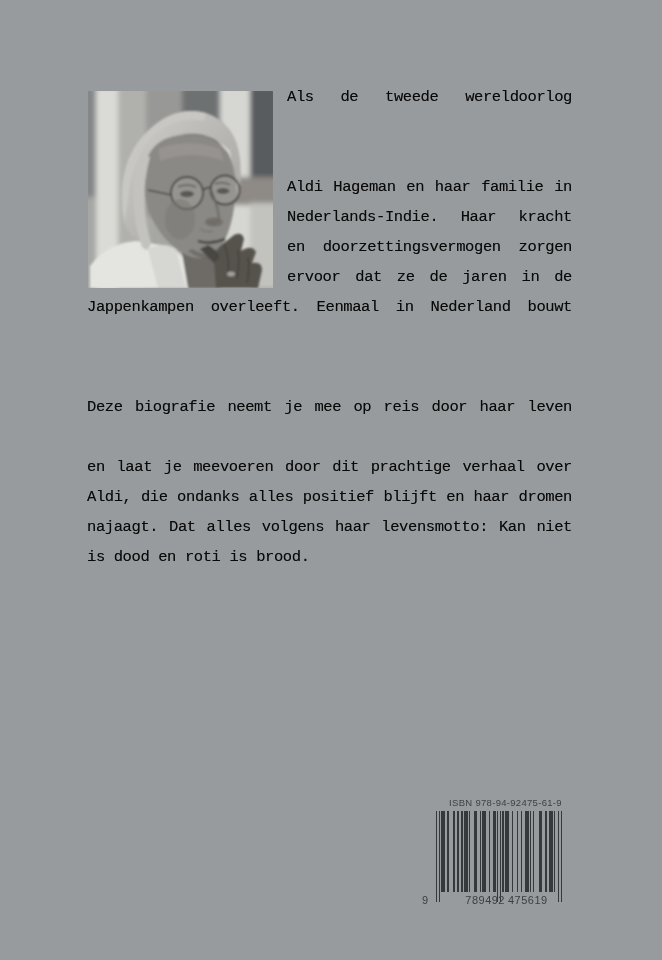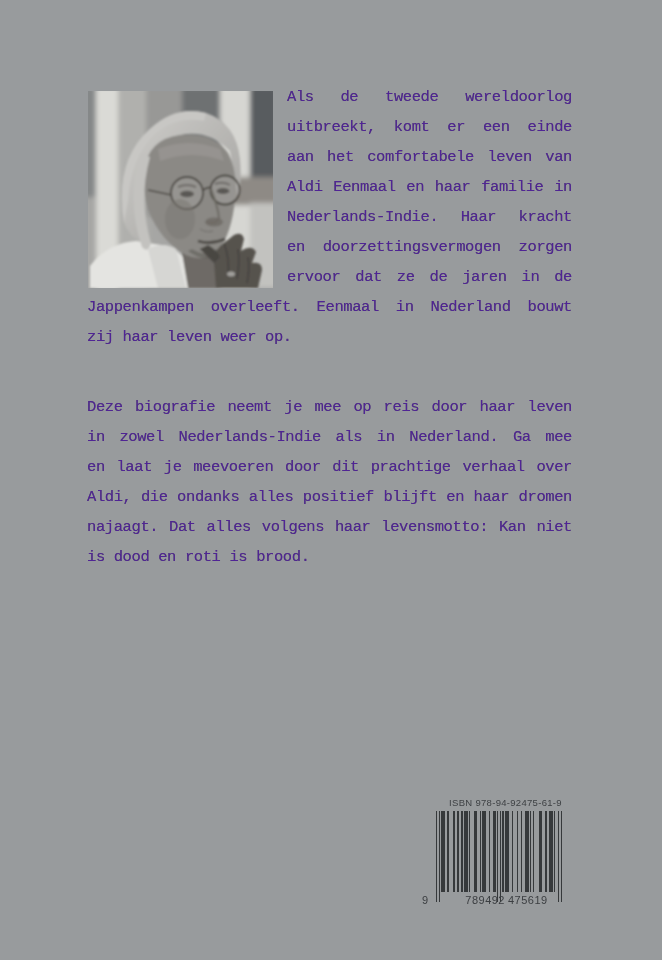--- a/index.html
+++ b/index.html
@@ -5,21 +5,21 @@
   html,body{margin:0;padding:0}
   body{
     width:662px;height:960px;position:relative;overflow:hidden;
     background:#989b9d;
     font-family:"Liberation Mono", monospace;
   }
   .cover{position:absolute;inset:0}
   .photo{position:absolute;left:88px;top:91px;width:185px;height:197px}
   .line{
     position:absolute;
-    color:#4c1d95;
+    color:#000000;
     font-size:15.5px;
     letter-spacing:-0.4px;
     white-space:nowrap;
     text-align:justify;
     text-align-last:justify;
     height:22px;
     opacity:.94;
     text-shadow:0 0 .5px rgba(62,65,69,.75);
   }
   .line.side{left:287px;width:285px}
@@ -99,32 +99,28 @@
       <path d="M128,197 L126,172 Q126,158 136,152 L146,144 Q154,140 156,148 L153,160 Q164,153 168,161 L164,172 Q174,170 174,179 L170,197 Z" fill="#56534e"></path>
       <path d="M136,152 Q142,168 140,186" stroke="#3f3c38" stroke-width="1.4" fill="none" opacity="0.8"></path>
       <path d="M150,158 Q152,172 149,188" stroke="#3f3c38" stroke-width="1.4" fill="none" opacity="0.8"></path>
       <path d="M160,166 Q162,178 159,192" stroke="#3f3c38" stroke-width="1.4" fill="none" opacity="0.8"></path>
       <path d="M126,172 Q118,164 112,158 L120,154 Q128,158 132,166 Z" fill="#4a4742"></path>
       <ellipse cx="143" cy="183" rx="4" ry="2.5" fill="#a8a7a4" opacity="0.9"></ellipse>
     </g>
   </svg>
 
   <div class="line side" style="top:88px">Als de tweede wereldoorlog</div>
-  <div class="line side" style="top:118px">uitbreekt, komt er een einde</div>
-  <div class="line side" style="top:148px">aan het comfortabele leven van</div>
-  <div class="line side" style="top:178px">Aldi Eenmaal en haar familie in</div>
+  <div class="line side" style="top:178px">Aldi Hageman en haar familie in</div>
   <div class="line side" style="top:208px">Nederlands-Indie. Haar kracht</div>
   <div class="line side" style="top:238px">en doorzettingsvermogen zorgen</div>
   <div class="line side" style="top:268px">ervoor dat ze de jaren in de</div>
 
   <div class="line full" style="top:298px">Jappenkampen overleeft. Eenmaal in Nederland bouwt</div>
-  <div class="line full endline" style="top:328px">zij haar leven weer op.</div>
 
   <div class="line full" style="top:398px">Deze biografie neemt je mee op reis door haar leven</div>
-  <div class="line full" style="top:428px">in zowel Nederlands-Indie als in Nederland. Ga mee</div>
   <div class="line full" style="top:458px">en laat je meevoeren door dit prachtige verhaal over</div>
   <div class="line full" style="top:488px">Aldi, die ondanks alles positief blijft en haar dromen</div>
   <div class="line full endline" style="top:548px">is dood en roti is brood.</div>
   <div class="line full" style="top:518px">najaagt. Dat alles volgens haar levensmotto: Kan niet</div>
 
   <div class="isbn-label">ISBN 978-94-92475-61-9</div>
   <svg class="barcode-bars" viewBox="0 0 95 92" preserveAspectRatio="none" shape-rendering="crispEdges">
       <rect x="0" y="0" width="1" height="91" fill="#36393b"></rect>
       <rect x="2" y="0" width="1" height="91" fill="#36393b"></rect>
       <rect x="4" y="0" width="1" height="81" fill="#36393b"></rect>

